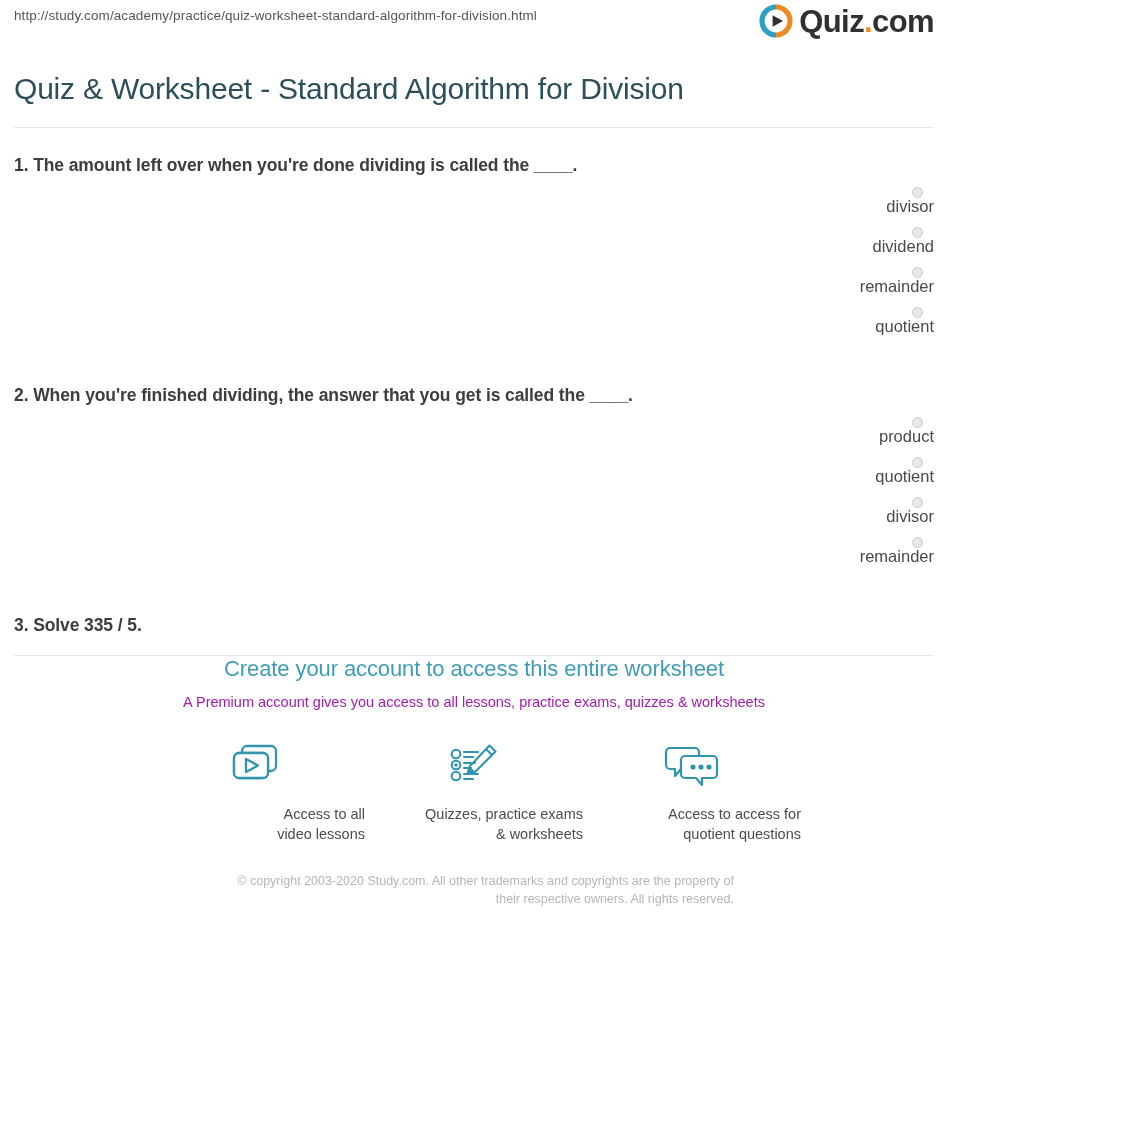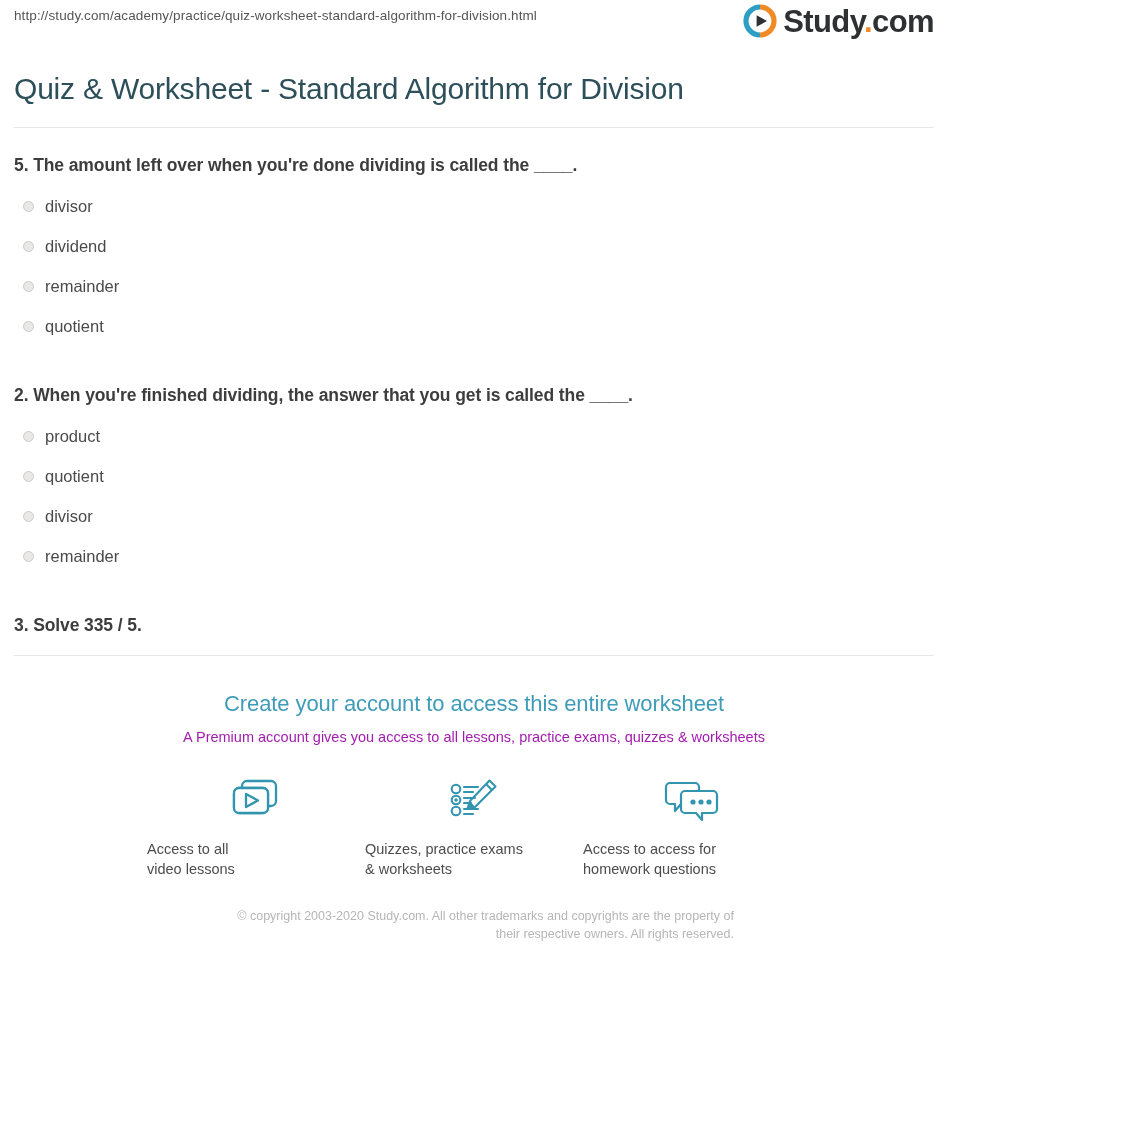--- a/index.html
+++ b/index.html
@@ -79,23 +79,24 @@
   .question-text {
     font-size: 17.5px;
     font-weight: bold;
     color: #3d3d3d;
     margin: 0 0 11px 0;
     letter-spacing: -0.1px;
   }
   .options { margin: 0; padding: 0; list-style: none; }
   .option {
     display: flex;
-    align-items: center;
+    align-items: flex-end;
     height: 40px;
     padding-left: 9px;
+    flex-direction: column;
   }
   .radio {
     width: 11px;
     height: 11px;
     border-radius: 50%;
     background: #e9e8e6;
     border: 1px solid #cfcdcb;
     box-sizing: border-box;
     flex: 0 0 auto;
     margin-right: 11px;
@@ -108,42 +109,41 @@
   .q-gap { height: 22px; }
 
   
   .cta-rule {
     height: 1px;
     background: #e7e7e7;
     margin-top: 19px;
   }
   .cta {
     text-align: center;
-    margin-top: 35px;
   }
   .cta-title {
     font-size: 22px;
     color: #3f9cb9;
     margin: 0;
     font-weight: normal;
     letter-spacing: -0.1px;
   }
   .cta-sub {
     font-size: 14.5px;
     color: #a21caf;
     margin: 12px 0 0 0;
   }
   .features {
     display: flex;
     justify-content: center;
     margin-top: 26px;
   }
   .feature {
     width: 218px;
-    text-align: left;
+    text-align: right;
   }
   .feature-icon {
     height: 58px;
     display: flex;
     align-items: center;
     justify-content: center;
   }
   .feature-caption {
     margin-top: 10px;
     font-size: 14.5px;
@@ -169,31 +169,31 @@
   <div class="header">
     <div class="url">http://study.com/academy/practice/quiz-worksheet-standard-algorithm-for-division.html</div>
     <div class="logo">
       <span class="logo-mark">
         <svg width="34" height="34" viewBox="0 0 34 34">
           <path d="M17 3 A14 14 0 0 1 31 17 A14 14 0 0 1 17 31" fill="none" stroke="#f08a24" stroke-width="5.2"></path>
           <path d="M17 31 A14 14 0 0 1 3 17 A14 14 0 0 1 17 3" fill="none" stroke="#2e9fc4" stroke-width="5.2"></path>
           <polygon points="13.6,11.2 24,17 13.6,22.8" fill="#2f3031"></polygon>
         </svg>
       </span>
-      <span class="logo-text"><span>Study</span><span class="logo-dot">.</span><span>com</span></span>
+      <span class="logo-text"><span>Quiz</span><span class="logo-dot">.</span><span>com</span></span>
     </div>
   </div>
 
   <h1 class="title">Quiz &amp; Worksheet - Standard Algorithm for Division</h1>
   <div class="rule"></div>
 
   <div class="questions">
 
     <div class="question-block">
-      <p class="question-text">5. The amount left over when you're done dividing is called the ____.</p>
+      <p class="question-text">1. The amount left over when you're done dividing is called the ____.</p>
       <ul class="options">
         <li class="option">
           <span class="radio"></span>
           <span class="option-label">divisor</span>
         </li>
         <li class="option">
           <span class="radio"></span>
           <span class="option-label">dividend</span>
         </li>
         <li class="option">
@@ -291,21 +291,21 @@
           <svg width="58" height="50" viewBox="0 0 58 50">
             <path d="M7 8 h25 a4 4 0 0 1 4 4 v13 a4 4 0 0 1 -4 4 h-14 l-6 7 v-7 h-5 a4 4 0 0 1 -4 -4 v-13 a4 4 0 0 1 4 -4 z" fill="#ffffff" stroke="#3195b0" stroke-width="2.2" stroke-linejoin="round"></path>
             <path d="M22 16 h28 a4 4 0 0 1 4 4 v14 a4 4 0 0 1 -4 4 h-11 v7 l-6 -7 h-11 a4 4 0 0 1 -4 -4 v-14 a4 4 0 0 1 4 -4 z" fill="#ffffff" stroke="#3195b0" stroke-width="2.2" stroke-linejoin="round"></path>
             <circle cx="30" cy="27" r="2.6" fill="#3195b0"></circle>
             <circle cx="38" cy="27" r="2.6" fill="#3195b0"></circle>
             <circle cx="46" cy="27" r="2.6" fill="#3195b0"></circle>
           </svg>
         </div>
         <div class="feature-caption">
           <span>Access to access for</span><br>
-          <span>homework questions</span>
+          <span>quotient questions</span>
         </div>
       </div>
 
     </div>
   </div>
 
   <div class="copyright">© copyright 2003-2020 Study.com. All other trademarks and copyrights are the property of their respective owners. All rights reserved.</div>
 
 </div>
 

